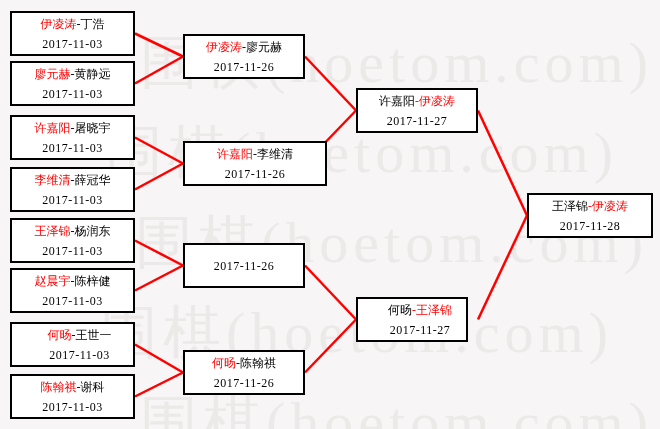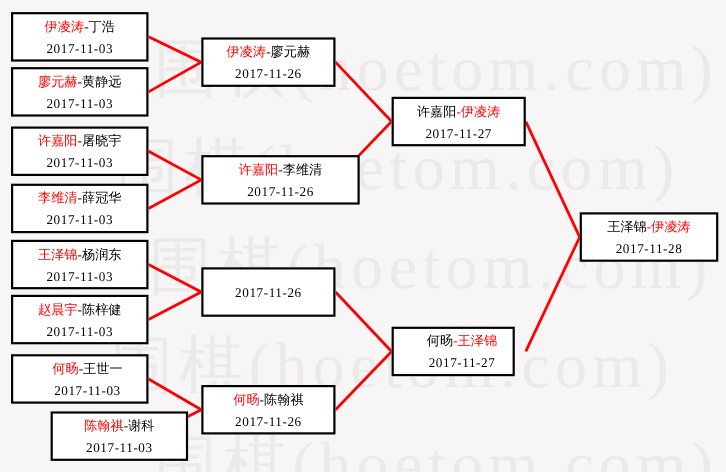--- a/index.html
+++ b/index.html
@@ -106,21 +106,21 @@
         <div class="date">2017-11-03</div>
       </div>
       <div class="match" style="left: 10px; top: 268px; width: 125px; height: 45px;">
         <div class="names"><span class="red">赵晨宇</span><span>-</span><span>陈梓健</span></div>
         <div class="date">2017-11-03</div>
       </div>
       <div class="match" style="left: 10px; top: 322px; width: 125px; height: 45px; padding-left: 14px;">
         <div class="names"><span class="red">何旸</span><span>-</span><span>王世一</span></div>
         <div class="date">2017-11-03</div>
       </div>
-      <div class="match" style="left: 10px; top: 374px; width: 125px; height: 45px; margin-left: 36px;">
+      <div class="match" style="left: 10px; top: 374px; width: 125px; height: 45px;">
         <div class="names"><span class="red">陈翰祺</span><span>-</span><span>谢科</span></div>
         <div class="date">2017-11-03</div>
       </div>
       <div class="match" style="left: 183px; top: 34px; width: 122px; height: 45px;">
         <div class="names"><span class="red">伊凌涛</span><span>-</span><span>廖元赫</span></div>
         <div class="date">2017-11-26</div>
       </div>
       <div class="match" style="left: 183px; top: 141px; width: 144px; height: 45px;">
         <div class="names"><span class="red">许嘉阳</span><span>-</span><span>李维清</span></div>
         <div class="date">2017-11-26</div>

